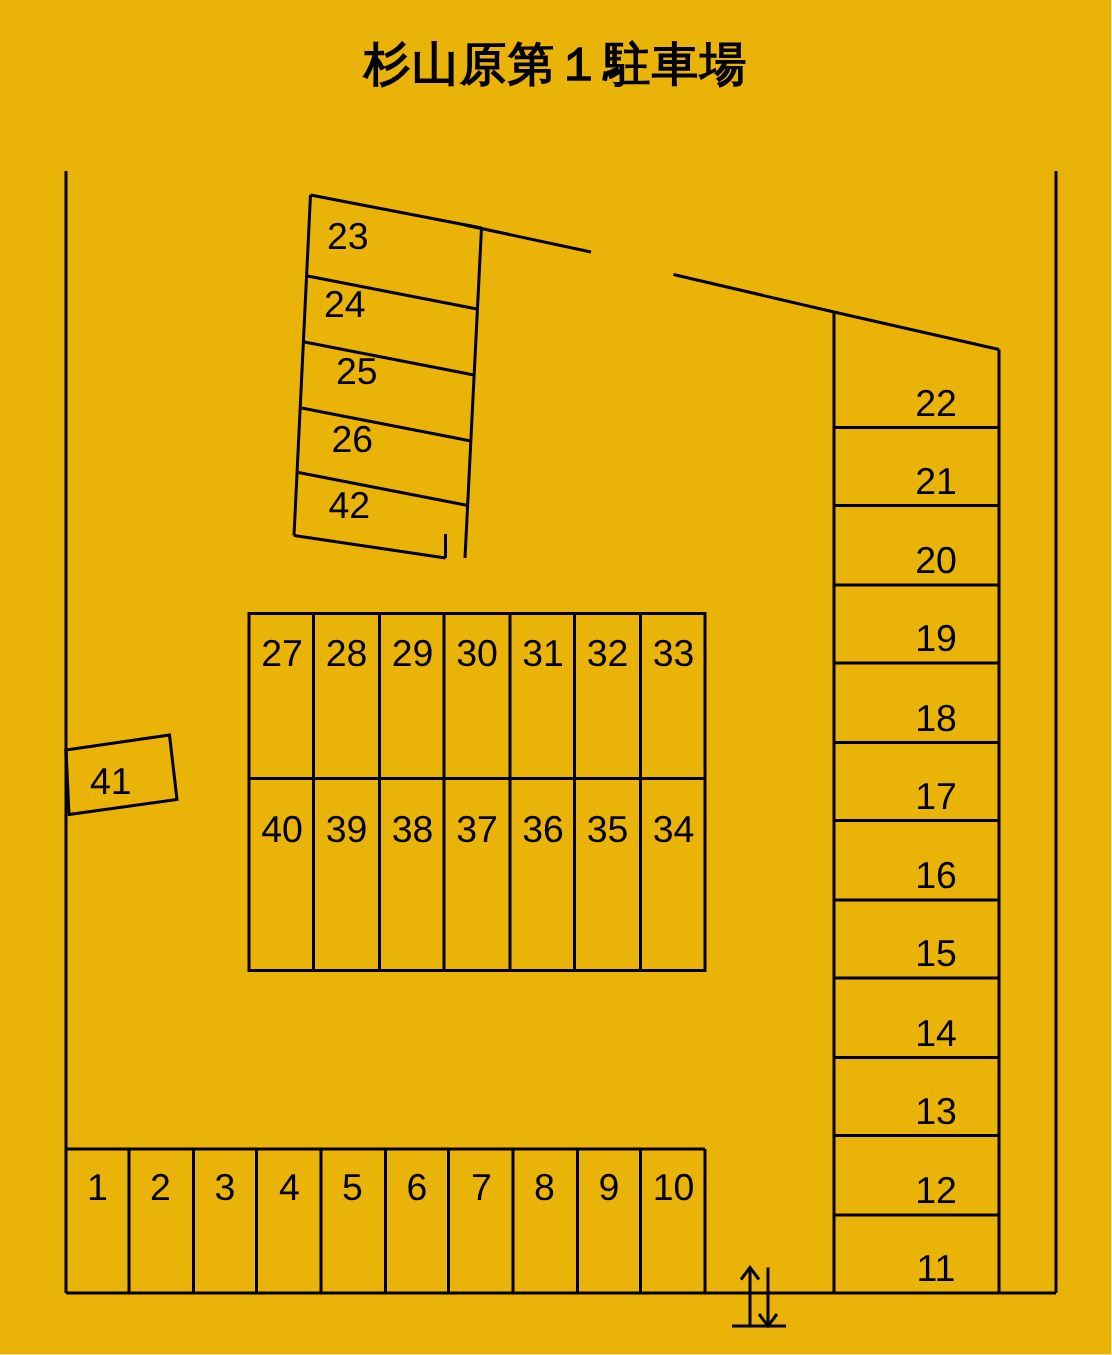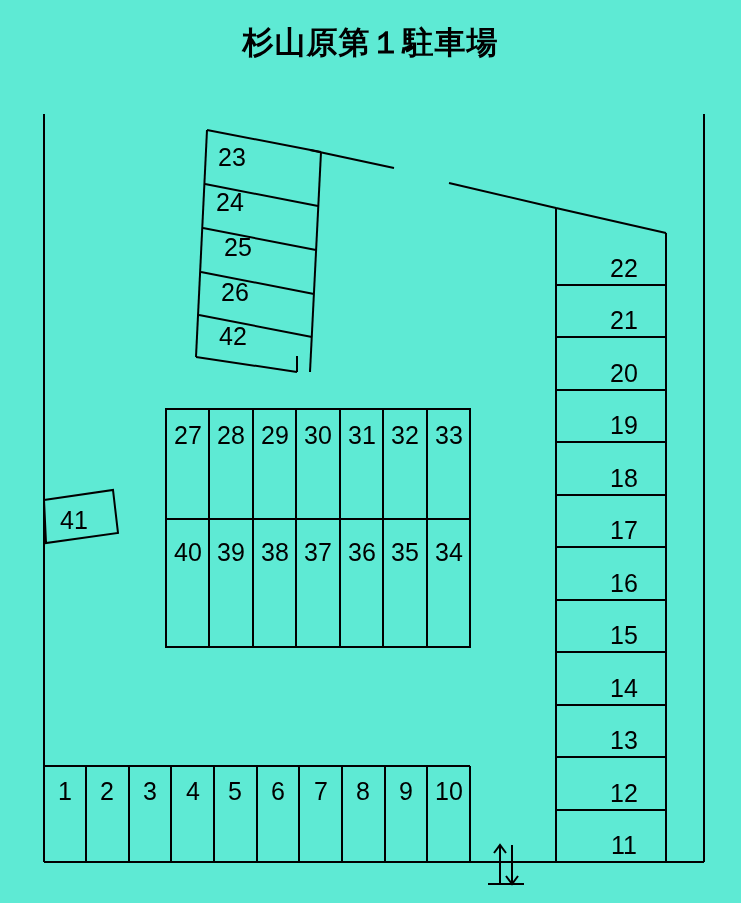--- a/index.html
+++ b/index.html
@@ -7,21 +7,21 @@
     padding: 0;
     background: #ffffff;
   }
   body {
     font-family: "Liberation Sans", sans-serif;
   }
   #page {
     position: relative;
     width: 741px;
     height: 903px;
-    background: #5eead4;
+    background: #eab308;
     overflow: hidden;
   }
   #title {
     position: absolute;
     left: 0;
     top: 22px;
     width: 741px;
     text-align: center;
     font-size: 31px;
     font-weight: bold;

